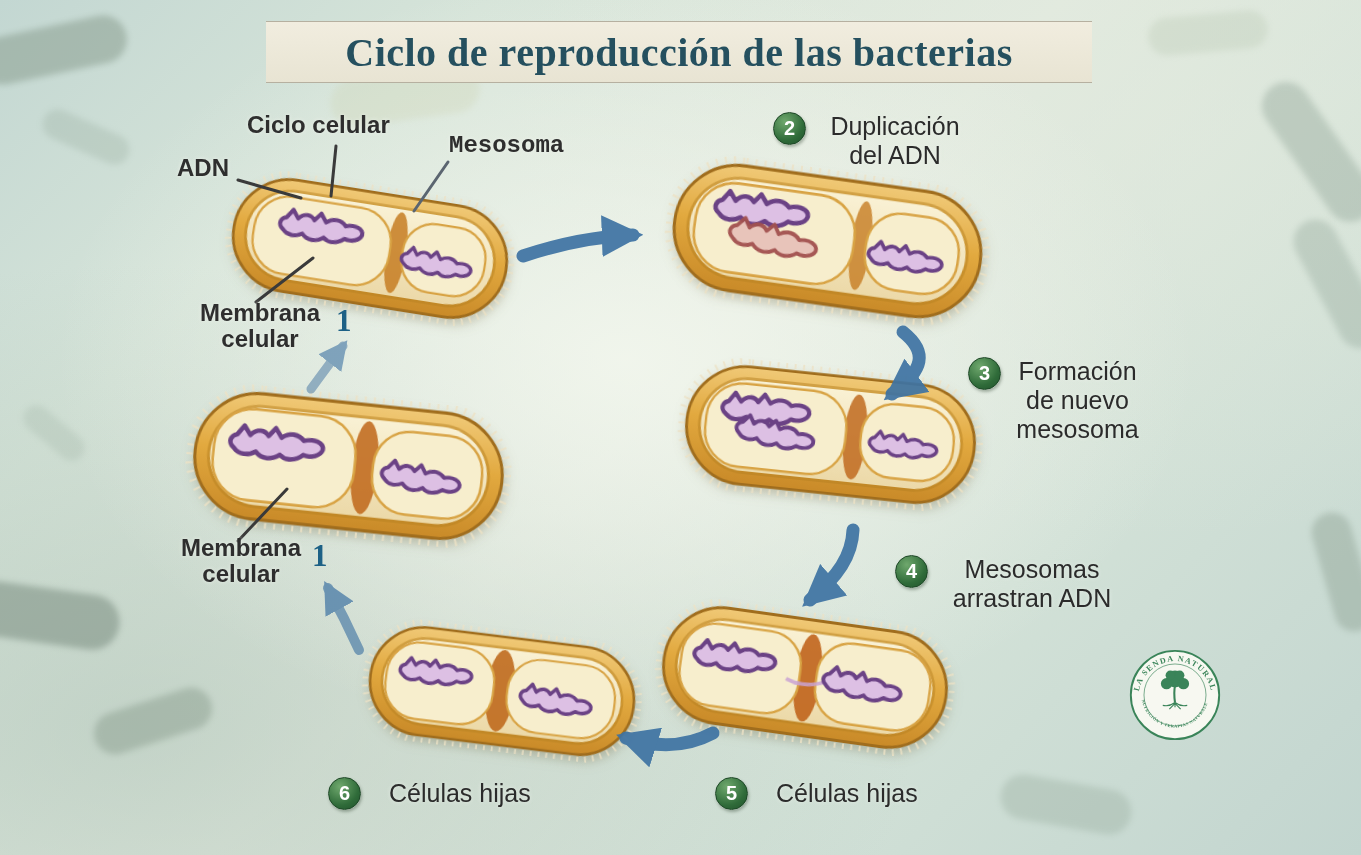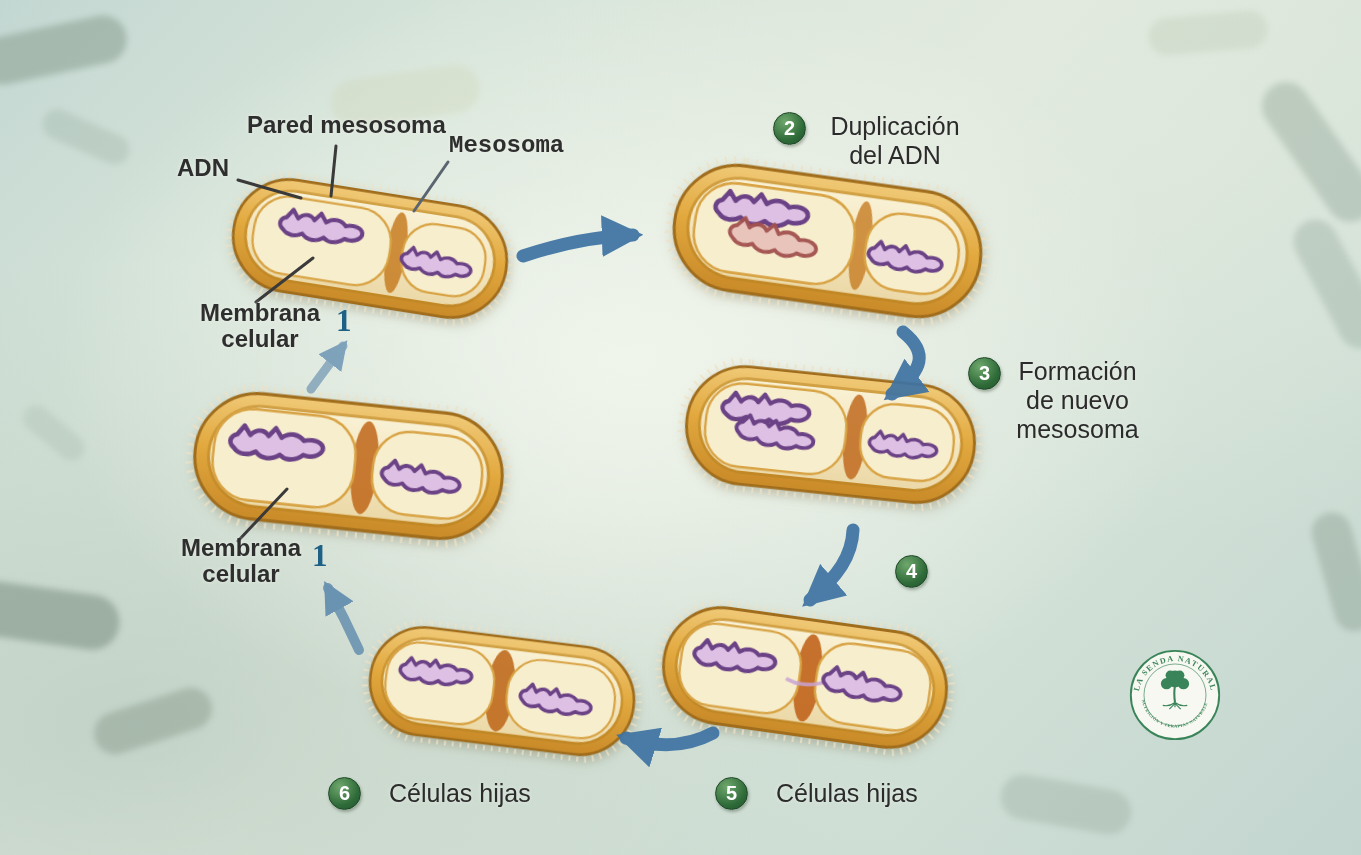--- a/index.html
+++ b/index.html
@@ -61,20 +61,23 @@
   <div class="silh" style="left:18px;top:420px;width:72px;height:26px;background:#8ea393;opacity:.2;transform:rotate(40deg);"></div>
   <div class="silh" style="left:-32px;top:588px;width:152px;height:55px;background:#74877a;opacity:.5;transform:rotate(8deg);"></div>
   <div class="silh" style="left:92px;top:700px;width:122px;height:42px;background:#7f9383;opacity:.4;transform:rotate(-18deg);"></div>
   <div class="silh" style="left:1238px;top:128px;width:160px;height:48px;background:#849a8c;opacity:.35;transform:rotate(55deg);"></div>
   <div class="silh" style="left:1268px;top:262px;width:140px;height:44px;background:#849a8c;opacity:.3;transform:rotate(62deg);"></div>
   <div class="silh" style="left:1282px;top:552px;width:122px;height:40px;background:#7f9383;opacity:.35;transform:rotate(74deg);"></div>
   <div class="silh" style="left:1000px;top:782px;width:132px;height:45px;background:#8ea393;opacity:.3;transform:rotate(10deg);"></div>
   <div class="silh" style="left:330px;top:72px;width:150px;height:48px;background:#cfd6b8;opacity:.35;transform:rotate(-8deg);"></div>
   <div class="silh" style="left:1148px;top:14px;width:120px;height:38px;background:#aebfa6;opacity:.25;transform:rotate(-5deg);"></div>
 
+  <div class="band">
+    <div class="title">Ciclo de reproducción de las bacterias</div>
+  </div>
 
   <svg width="0" height="0" style="position:absolute" aria-hidden="true">
     <defs>
       <linearGradient id="gold" x1="0" y1="0" x2="0" y2="1">
         <stop offset="0" stop-color="#f0c977"></stop>
           <stop offset=".45" stop-color="#e2a93f"></stop>
           <stop offset="1" stop-color="#c98a28"></stop>
       </linearGradient>
       <linearGradient id="cream" x1="0" y1="0" x2="0" y2="1">
         <stop offset="0" stop-color="#f9f1d4"></stop>
@@ -181,39 +184,40 @@
     </g>
     <g stroke="#3a3a3a" stroke-width="3" stroke-linecap="round">
       <line x1="336" y1="146" x2="331" y2="196"></line>
       <line x1="448" y1="162" x2="414" y2="211" stroke="#5b6570"></line>
       <line x1="238" y1="180" x2="301" y2="198"></line>
       <line x1="256" y1="302" x2="313" y2="258"></line>
       <line x1="238" y1="541" x2="287" y2="489"></line>
     </g>
   </svg>
 
-  <div class="cell-label" style="left:247px;top:112px;">Pared mesosoma</div>
+  <div class="cell-label" style="left:247px;top:112px;">Ciclo celular</div>
   <div class="cell-label" style="left:449px;top:133px;font-family:Liberation Mono, monospace;">Mesosoma</div>
   <div class="cell-label" style="left:177px;top:155px;">ADN</div>
   <div class="cell-label wrap" style="left:155px;top:300px;width:160px;">Membrana celular</div>
   <div class="cell-label wrap" style="left:137px;top:535px;width:158px;">Membrana celular</div>
 
   <div class="one-mark" style="left:336px;top:303px;">1</div>
   <div class="one-mark" style="left:312px;top:538px;">1</div>
 
   <div class="step" style="left:773px;top:112px;">
     <div class="badge">2</div>
     <div class="step-text" style="width:160px;">Duplicación del ADN</div>
   </div>
   <div class="step" style="left:968px;top:357px;">
     <div class="badge">3</div>
     <div class="step-text" style="width:135px;">Formación de nuevo mesosoma</div>
   </div>
   <div class="step" style="left:895px;top:555px;">
     <div class="badge">4</div>
+    <div class="step-text" style="width:190px;">Mesosomas arrastran ADN</div>
   </div>
   <div class="step center" style="left:715px;top:777px;">
     <div class="badge">5</div>
     <div class="step-text nowrap">Células hijas</div>
   </div>
   <div class="step center" style="left:328px;top:777px;">
     <div class="badge">6</div>
     <div class="step-text nowrap">Células hijas</div>
   </div>
 

